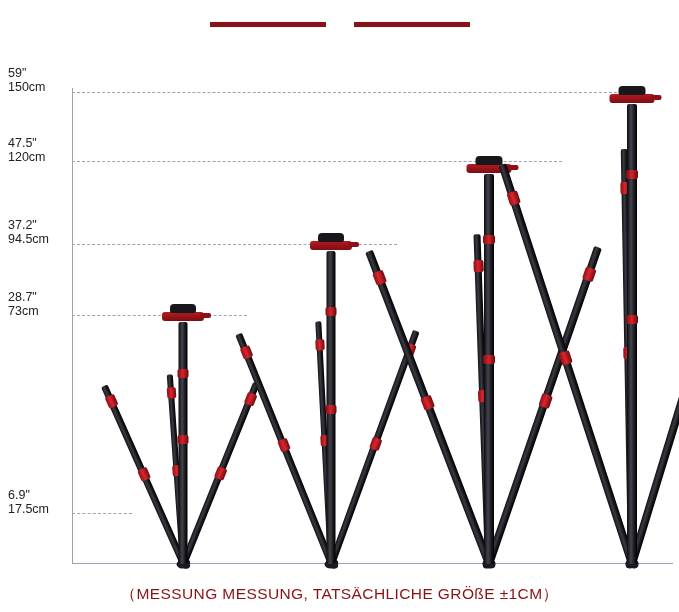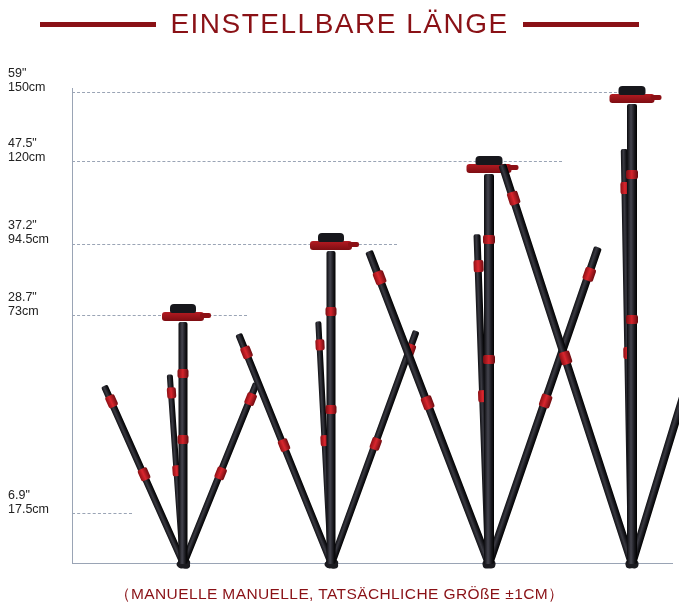--- a/index.html
+++ b/index.html
@@ -170,21 +170,20 @@
     color: #8a1116;
     letter-spacing: 0.4px;
     white-space: nowrap;
   }
 </style>
 </head>
 <body>
 
 <div class="header">
   <div class="rule left"></div>
-  <div class="title">EINSTELLBARE LÄNGE</div>
   <div class="rule right"></div>
 </div>
 
 <div class="chart">
 
   <div class="vaxis"></div>
   <div class="baseline" style="bottom:12px;"></div>
 
   <div class="gridline" style="top:44px;  width:555px;"></div>
   <div class="gridline" style="top:113px; width:490px;"></div>
@@ -338,14 +337,14 @@
     <div class="head" style="left:112px; bottom:458px; width:45px; height:20px;">
       <div class="plate"></div>
       <div class="knob"></div>
       <div class="lever"></div>
     </div>
   </div>
 
 </div>
 
 <div class="footer">
-  <div class="note">（MANUELLE MANUELLE, TATSÄCHLICHE GRÖßE ±1CM）</div>
+  <div class="note">（MESSUNG MESSUNG, TATSÄCHLICHE GRÖßE ±1CM）</div>
 </div>
 
 </body></html>

